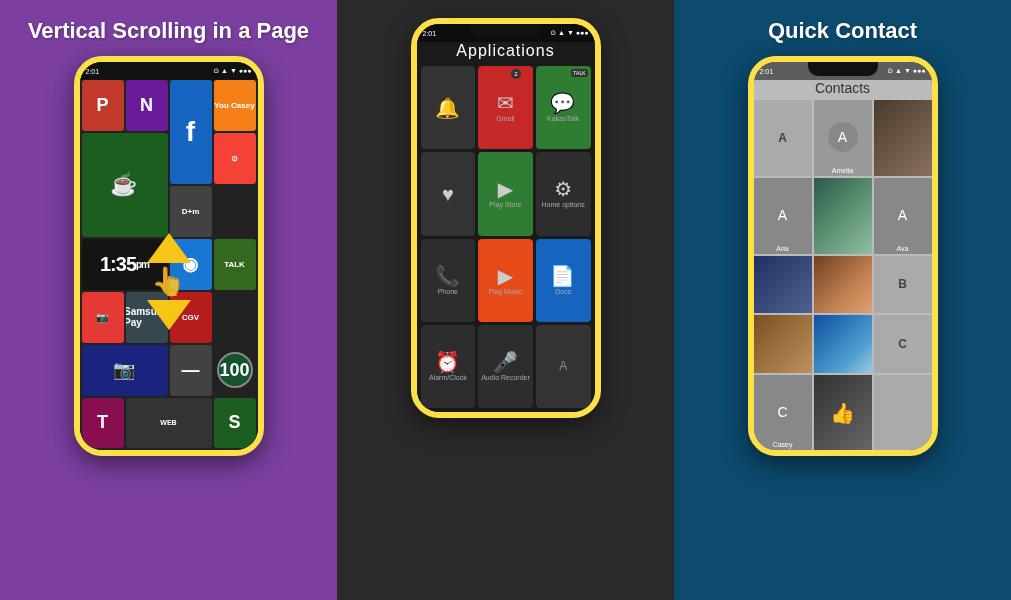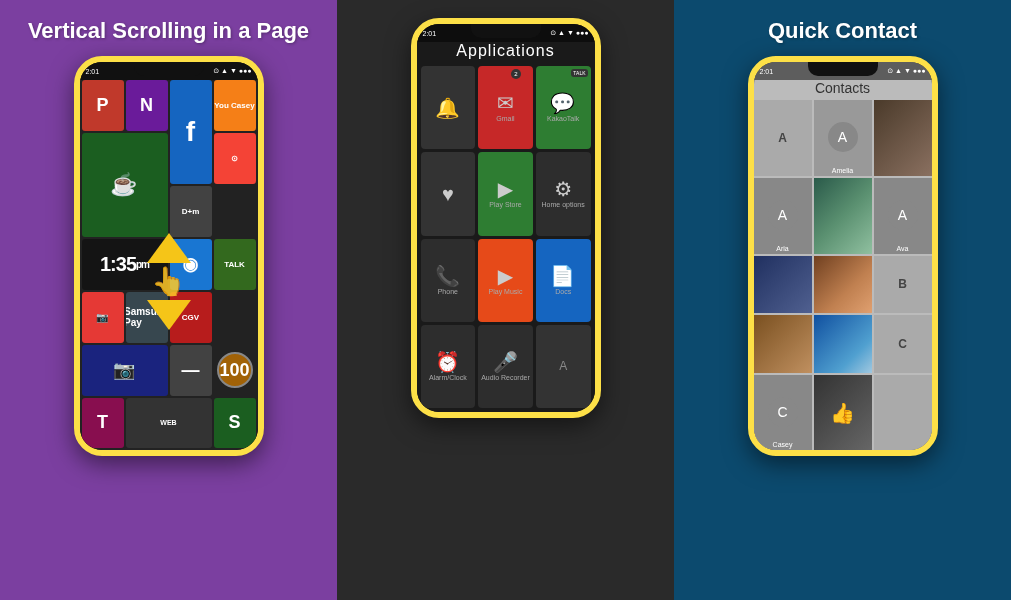--- a/index.html
+++ b/index.html
@@ -287,21 +287,21 @@
       </div>
       <div class="tile" style="background:#1976d2;">◉</div>
       <div class="tile" style="background:#33691e; font-size:8px;">TALK</div>
 
       <div class="tile" style="background:#e53935; font-size:10px;">📷</div>
       <div class="tile" style="background:#37474f; font-size:10px;">Samsung Pay</div>
       <div class="tile" style="background:#b71c1c; font-size:8px;">CGV</div>
 
       <div class="tile tile-wide" style="background:#1a237e;">📷</div>
       <div class="tile" style="background:#424242;">—</div>
-      <div class="tile" style="background:#a16207; border:2px solid #888; border-radius:50%; width:36px; height:36px; margin:auto;">100</div>
+      <div class="tile" style="background:#14532d; border:2px solid #888; border-radius:50%; width:36px; height:36px; margin:auto;">100</div>
 
       <div class="tile" style="background:#880e4f;">T</div>
       <div class="tile tile-wide" style="background:#333; font-size:7px;">WEB</div>
       <div class="tile" style="background:#1b5e20;">S</div>
     </div>
 
     <div class="arrows-overlay">
       <div class="arrow-up"></div>
       <span class="finger-icon">👆</span>
       <div class="arrow-down"></div>

